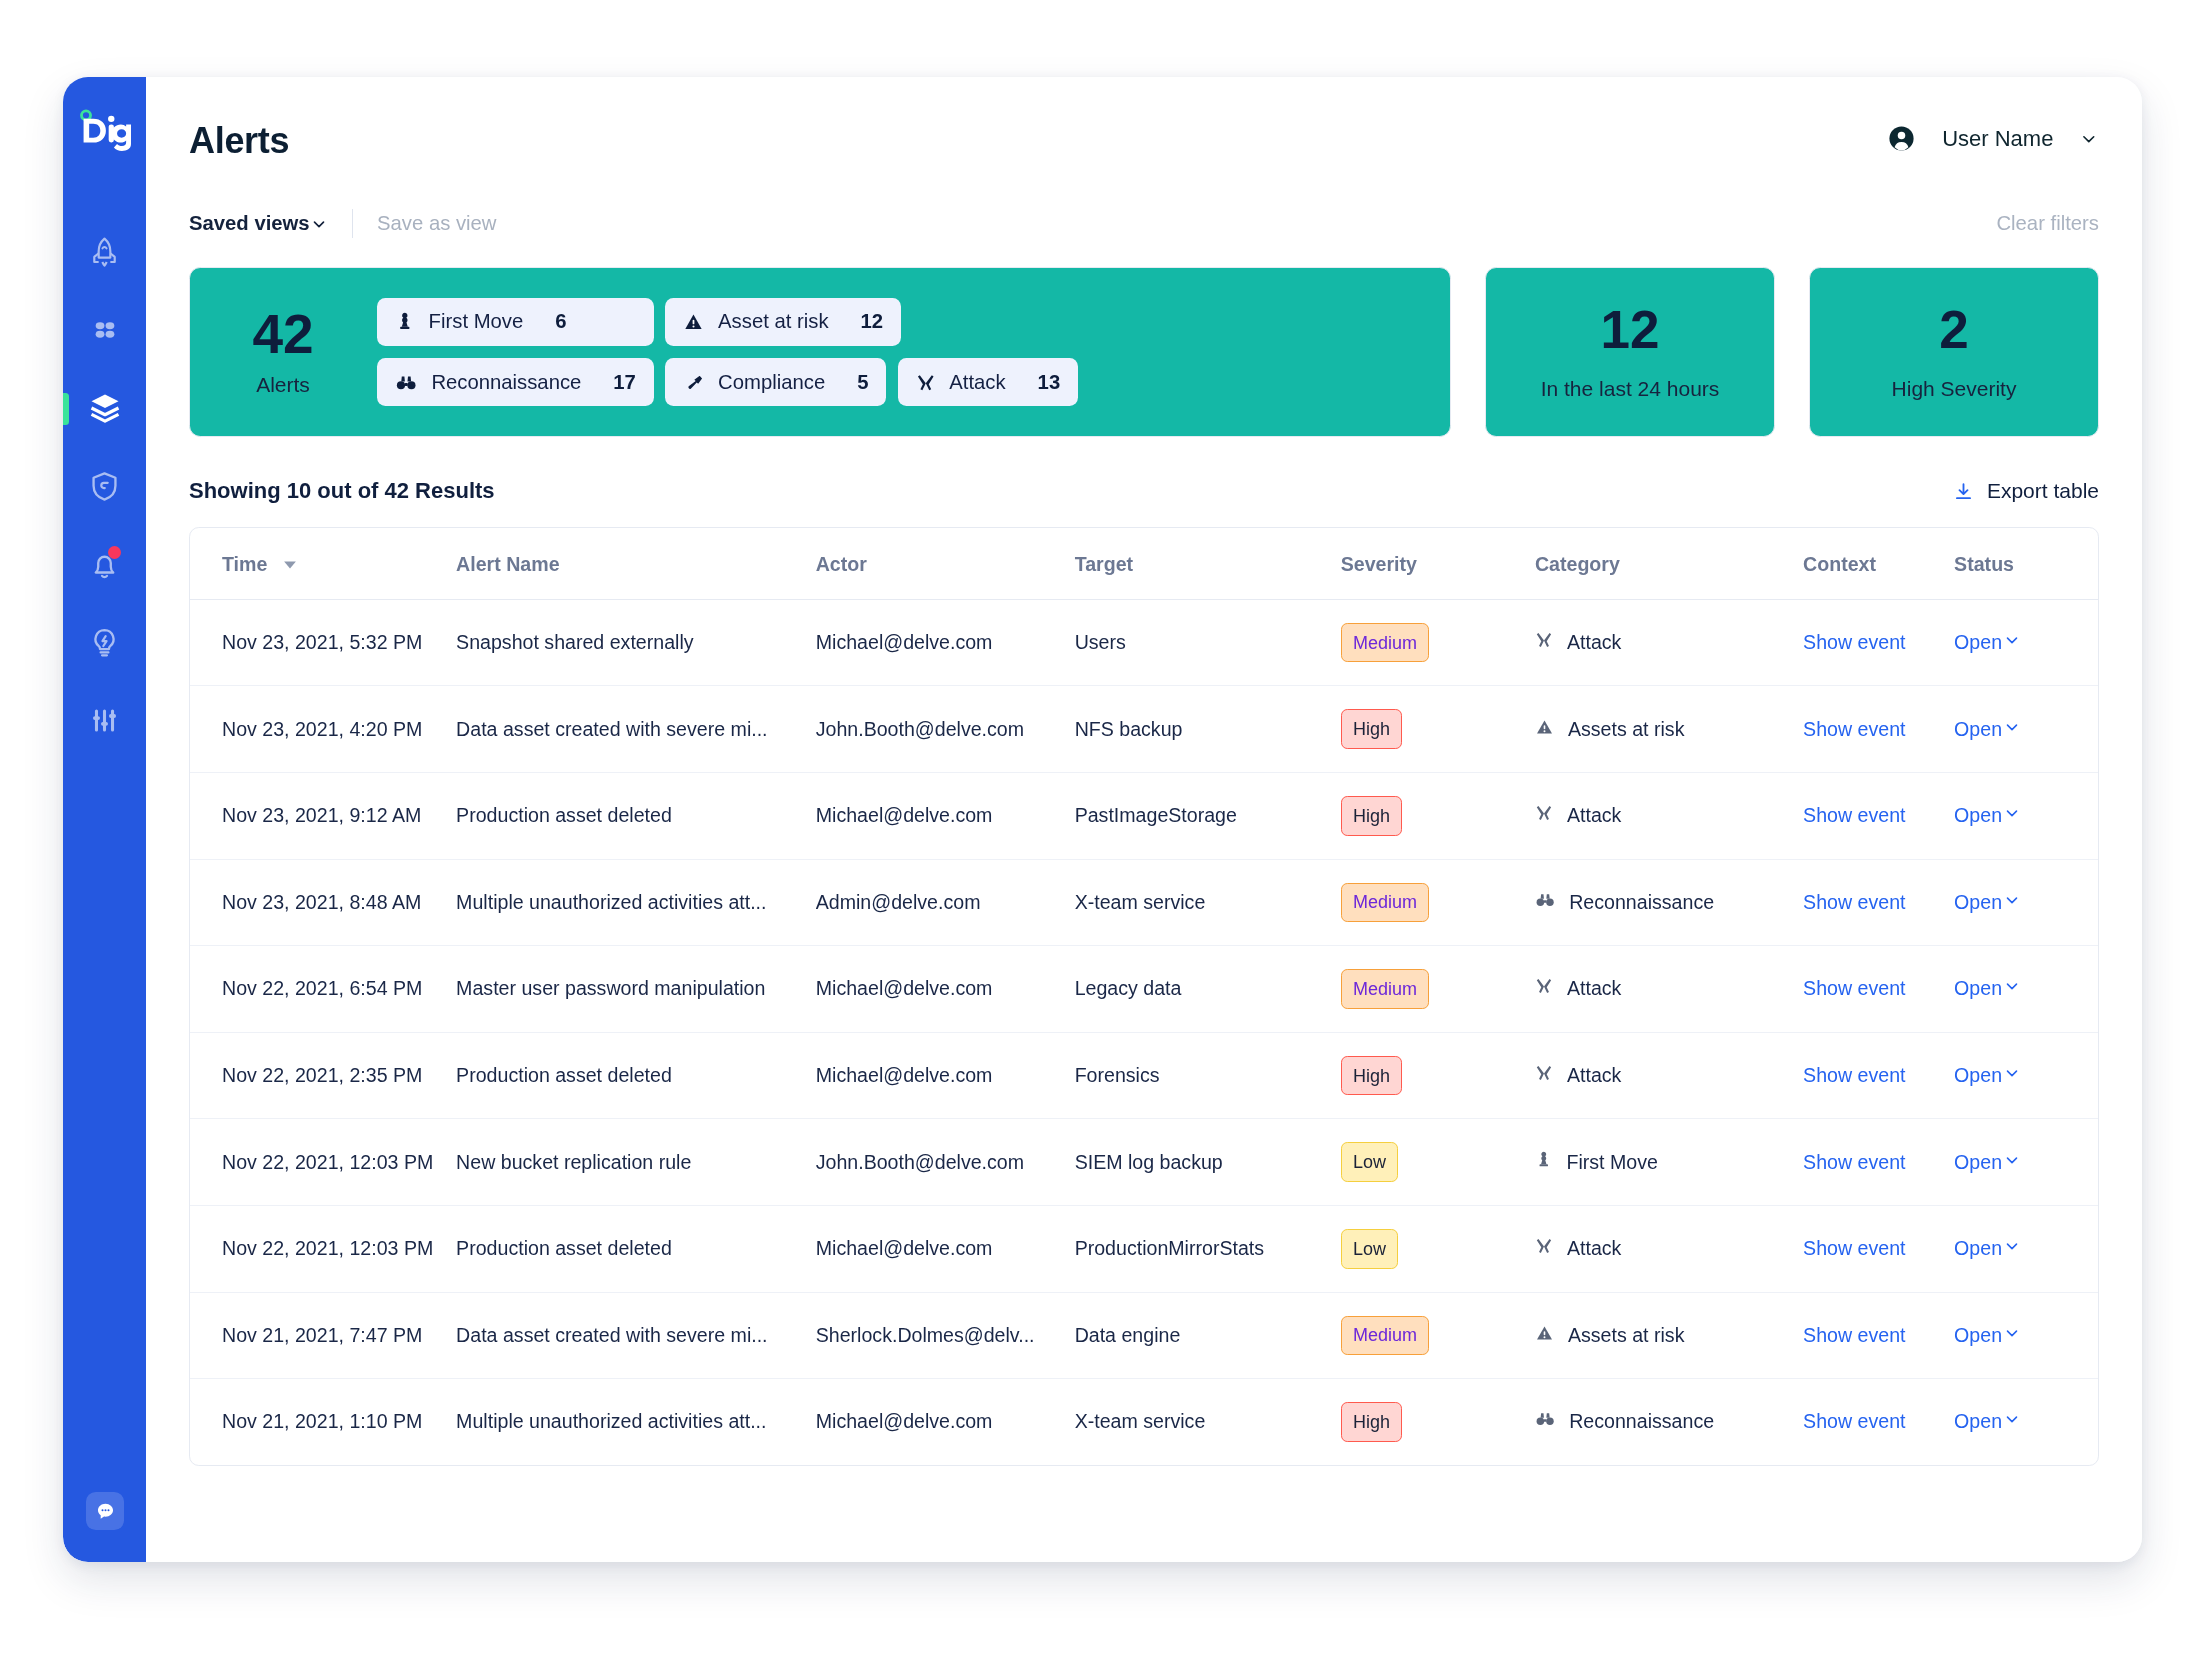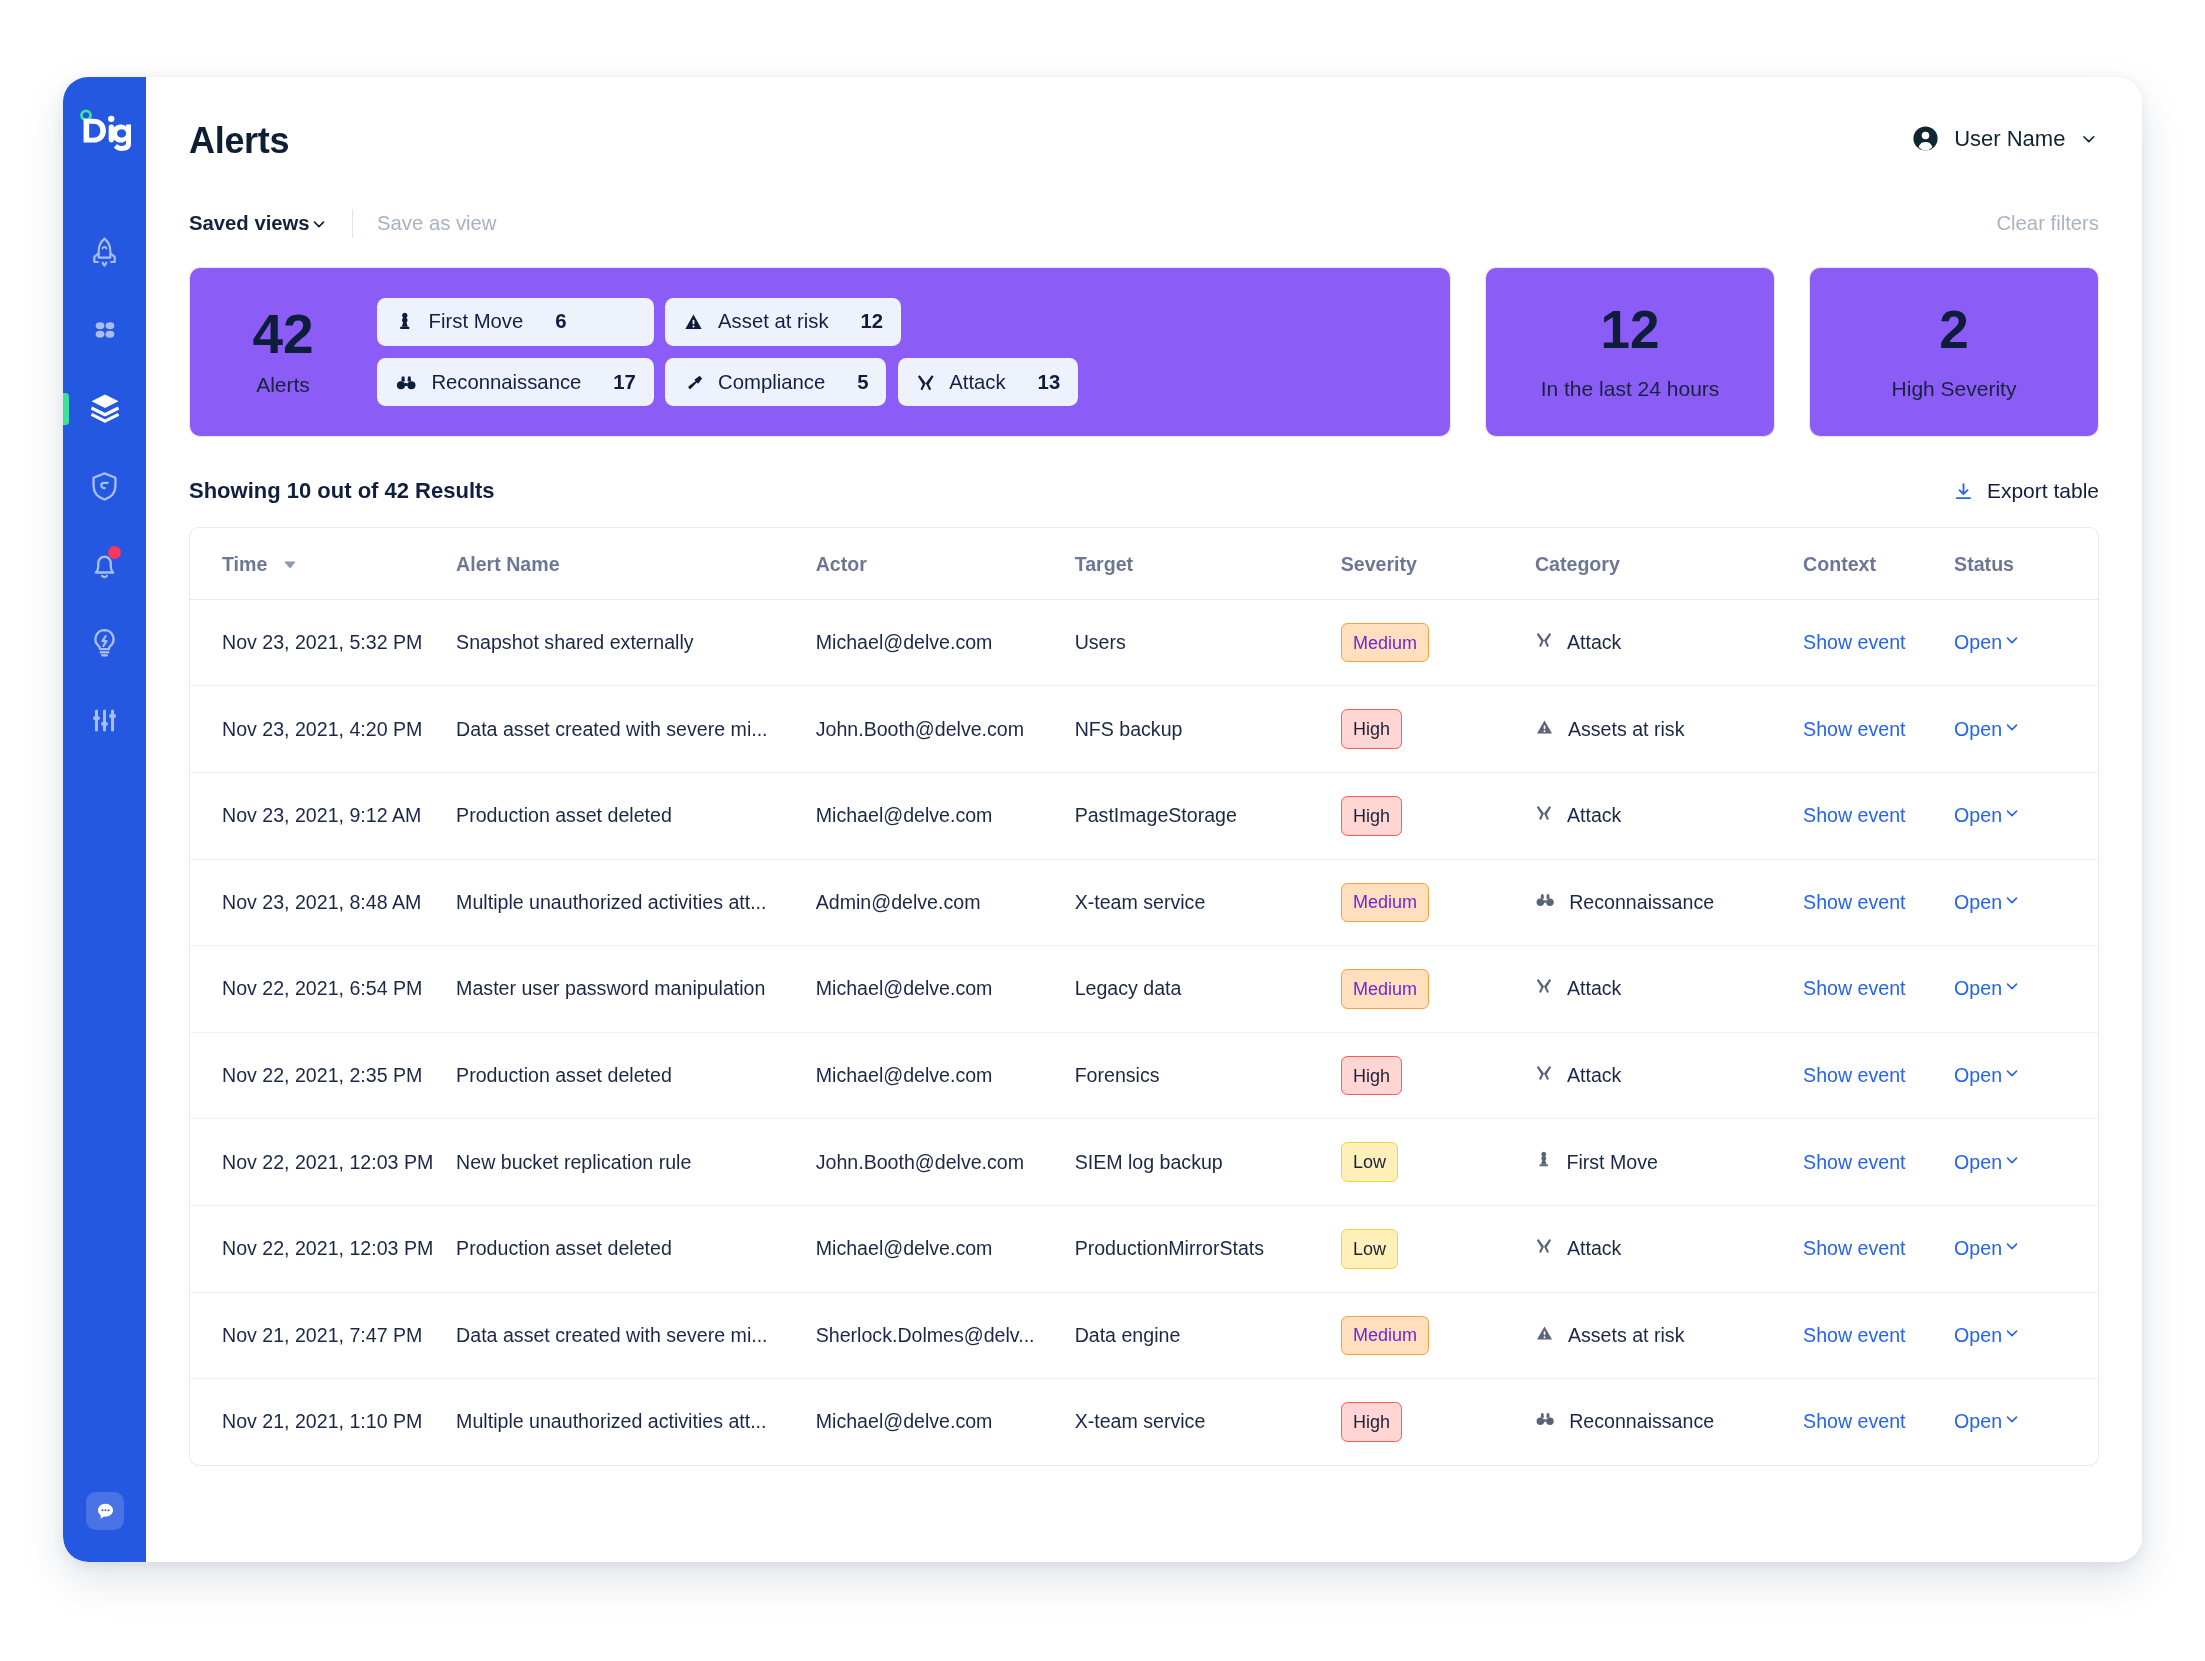--- a/index.html
+++ b/index.html
@@ -104,21 +104,21 @@
   }
   .page-title {
     font-size: 36px;
     font-weight: bold;
     color: #0c1f33;
     letter-spacing: -0.3px;
     line-height: 1;
     padding-top: 7px;
   }
   .user-menu {
-    display: flex; align-items: center; gap: 14px;
+    display: flex; align-items: center; gap: 26px;
     cursor: pointer;
     padding-top: 8.4px;
   }
   .user-name {
     font-size: 22px;
     color: #10262f;
   }
 
   
   .searchbar {
@@ -162,21 +162,21 @@
   }
 
   
   .cards-row {
     margin-top: 28px;
     display: flex;
     gap: 34px;
     align-items: stretch;
   }
   .card {
-    background: #8b5cf6;
+    background: #14b8a6;
     border: 1.4px solid #e6eaf2;
     border-radius: 11.2px;
   }
   .card-breakdown {
     flex: 1 1 auto;
     display: flex;
     align-items: center;
     padding: 24px 28px;
     gap: 29px;
   }

